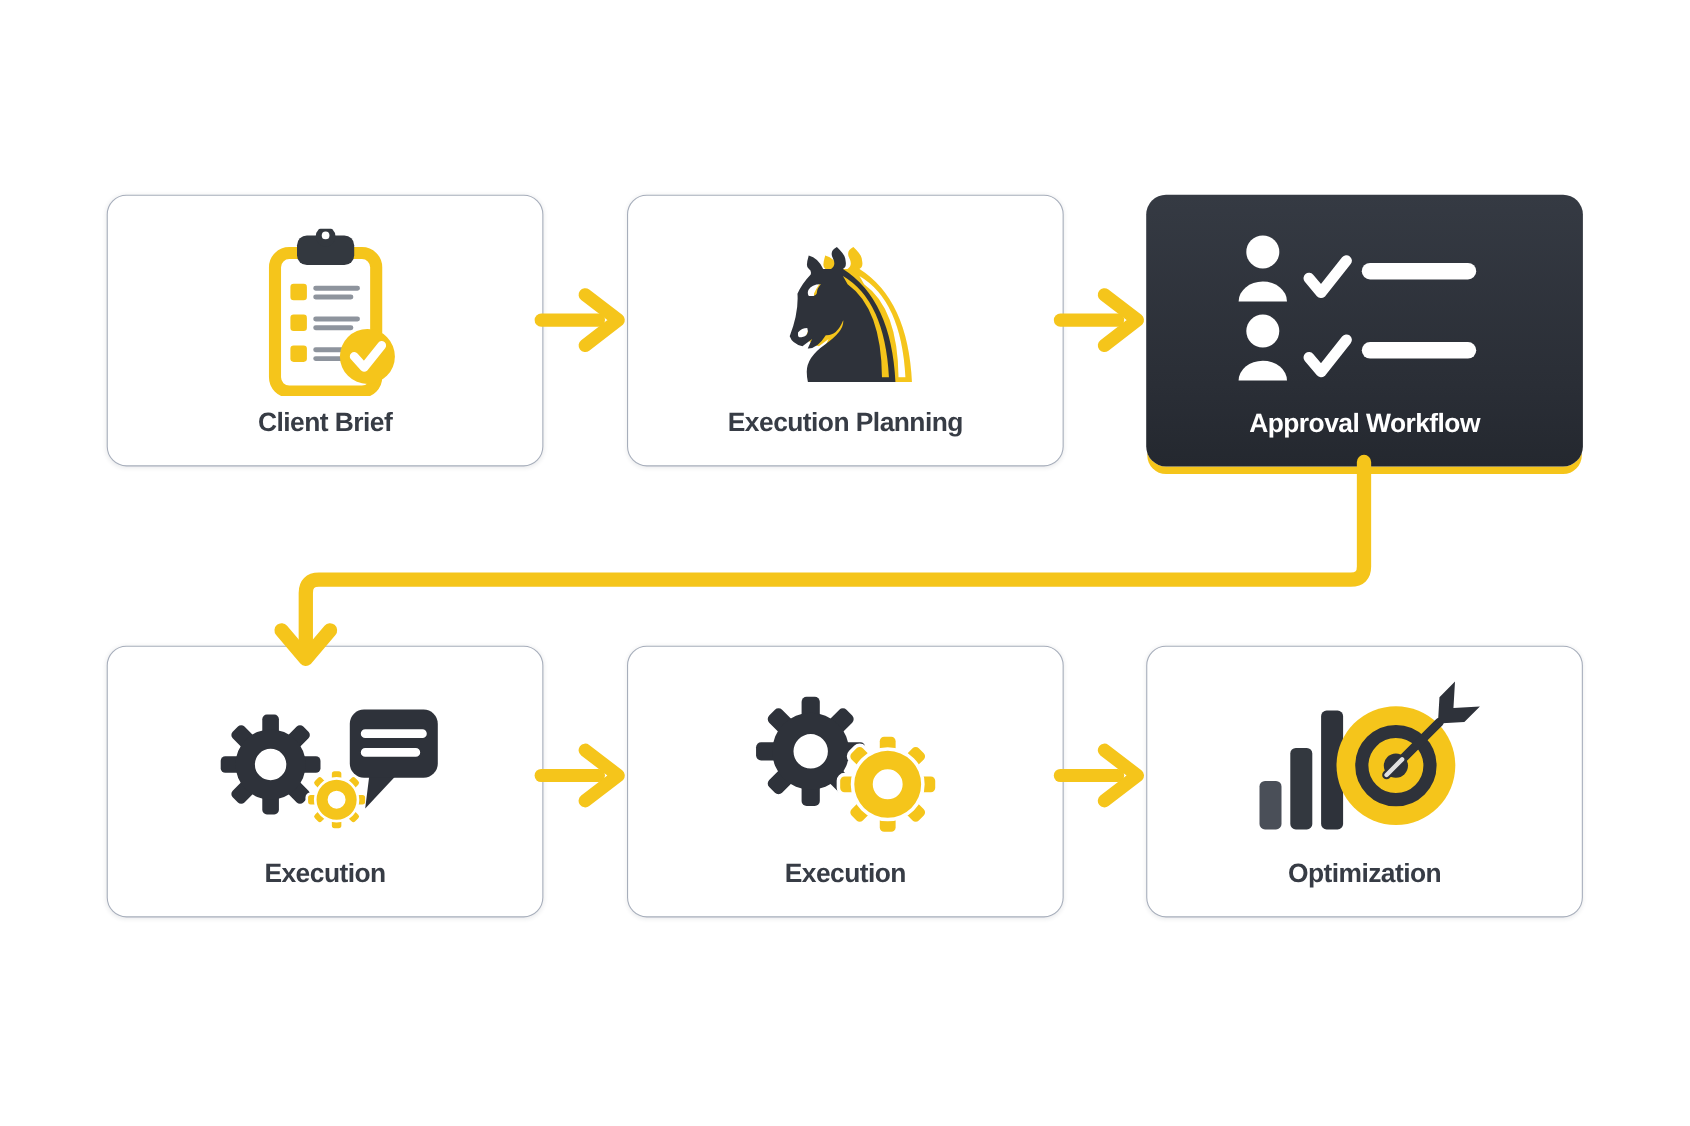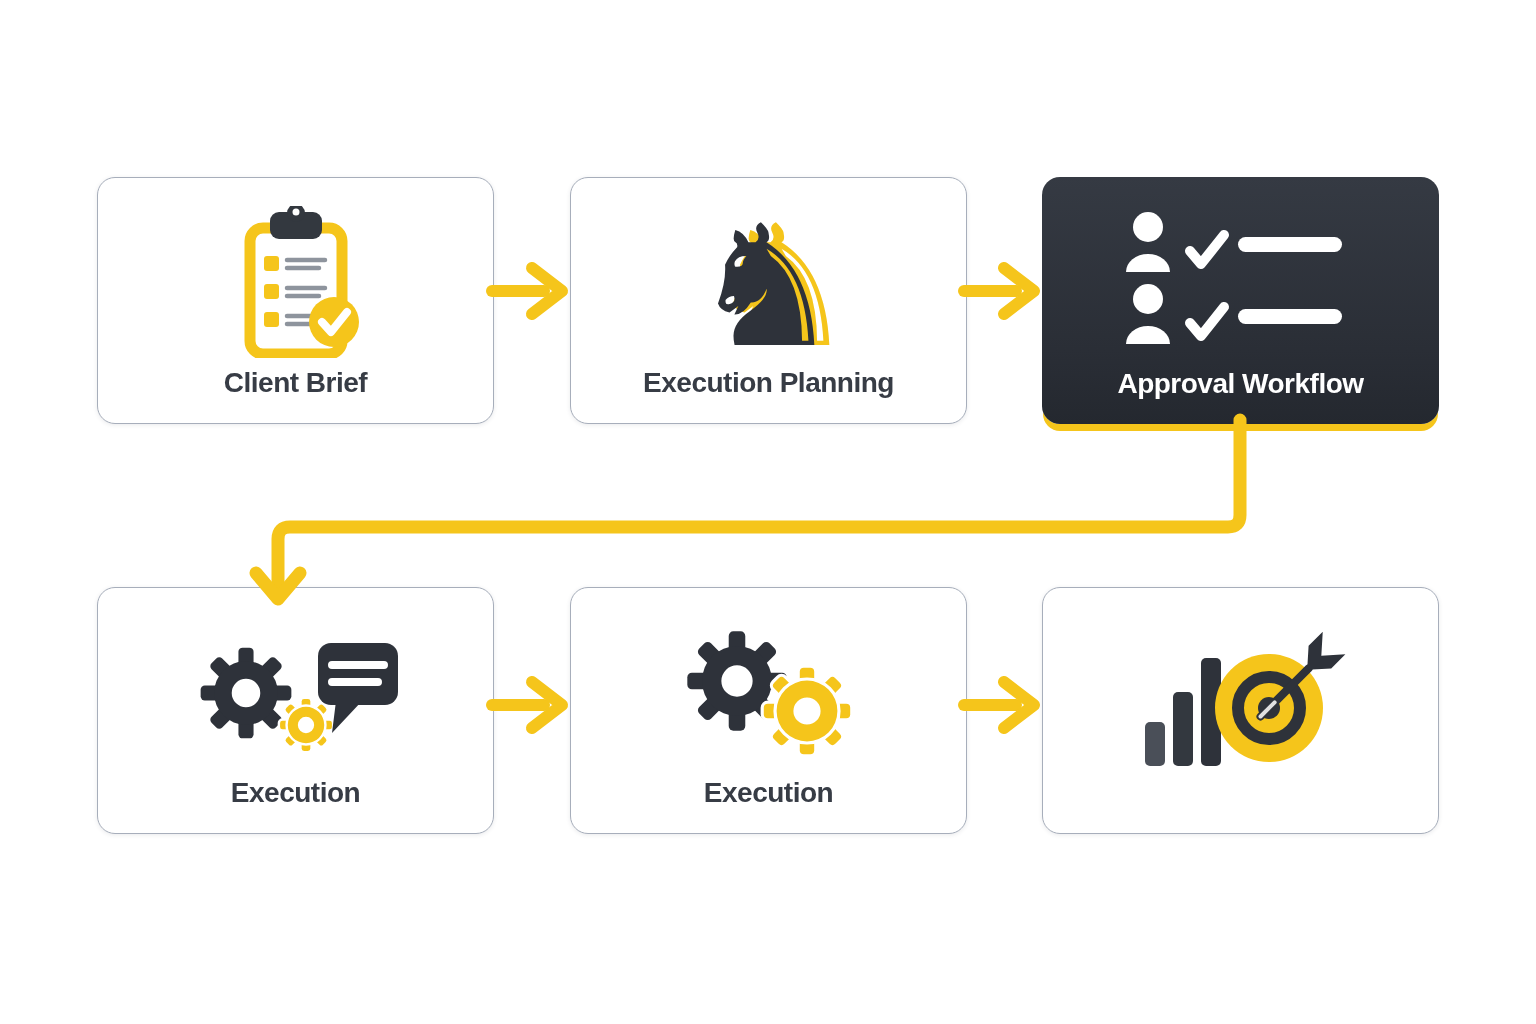--- a/index.html
+++ b/index.html
@@ -28,21 +28,21 @@
     background:linear-gradient(180deg,#353A43 0%,#2A2E36 70%,#24282F 100%);
     border:none;
     box-shadow:0 8px 0 -1px #F5C51B;
   }
   .icon-wrap{
     flex:1;
     display:flex;align-items:center;justify-content:center;
     padding-top:16px;
   }
   .label{
-    font-size:28px;
+    font-size:24px;
     font-weight:700;
     color:#373C45;
     letter-spacing:-0.5px;
     line-height:1;
     white-space:nowrap;
   }
   .node.dark .label{color:#ffffff;}
   .connector-layer{
     position:absolute;left:0;top:0;width:1536px;height:1024px;
     z-index:5;pointer-events:none;
@@ -192,15 +192,16 @@
           <circle cx="146" cy="80" r="31" fill="none" stroke="#2E323A" stroke-width="12"></circle>
           <circle cx="146" cy="80" r="11" fill="#2E323A"></circle>
         </g>
         <g transform="translate(146,80) rotate(-45)">
           <rect x="-16" y="-4" width="76" height="8" rx="4" fill="#2E323A"></rect>
           <path d="M54 0 L72 -16 L92 -16 L74 0 L92 16 L72 16 Z" fill="#2E323A"></path>
           <rect x="-14" y="-2" width="24" height="4" rx="2" fill="#ffffff" opacity="0.85"></rect>
         </g>
       </svg>
     </div>
+    <div class="label">Optimization</div>
   </div>
 
 </div>
 
 </body></html>

